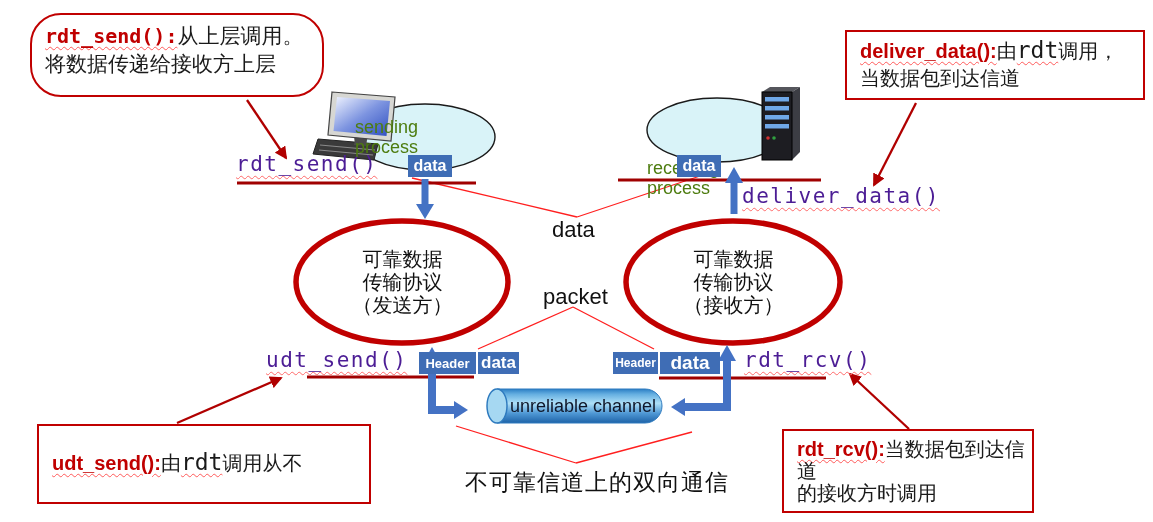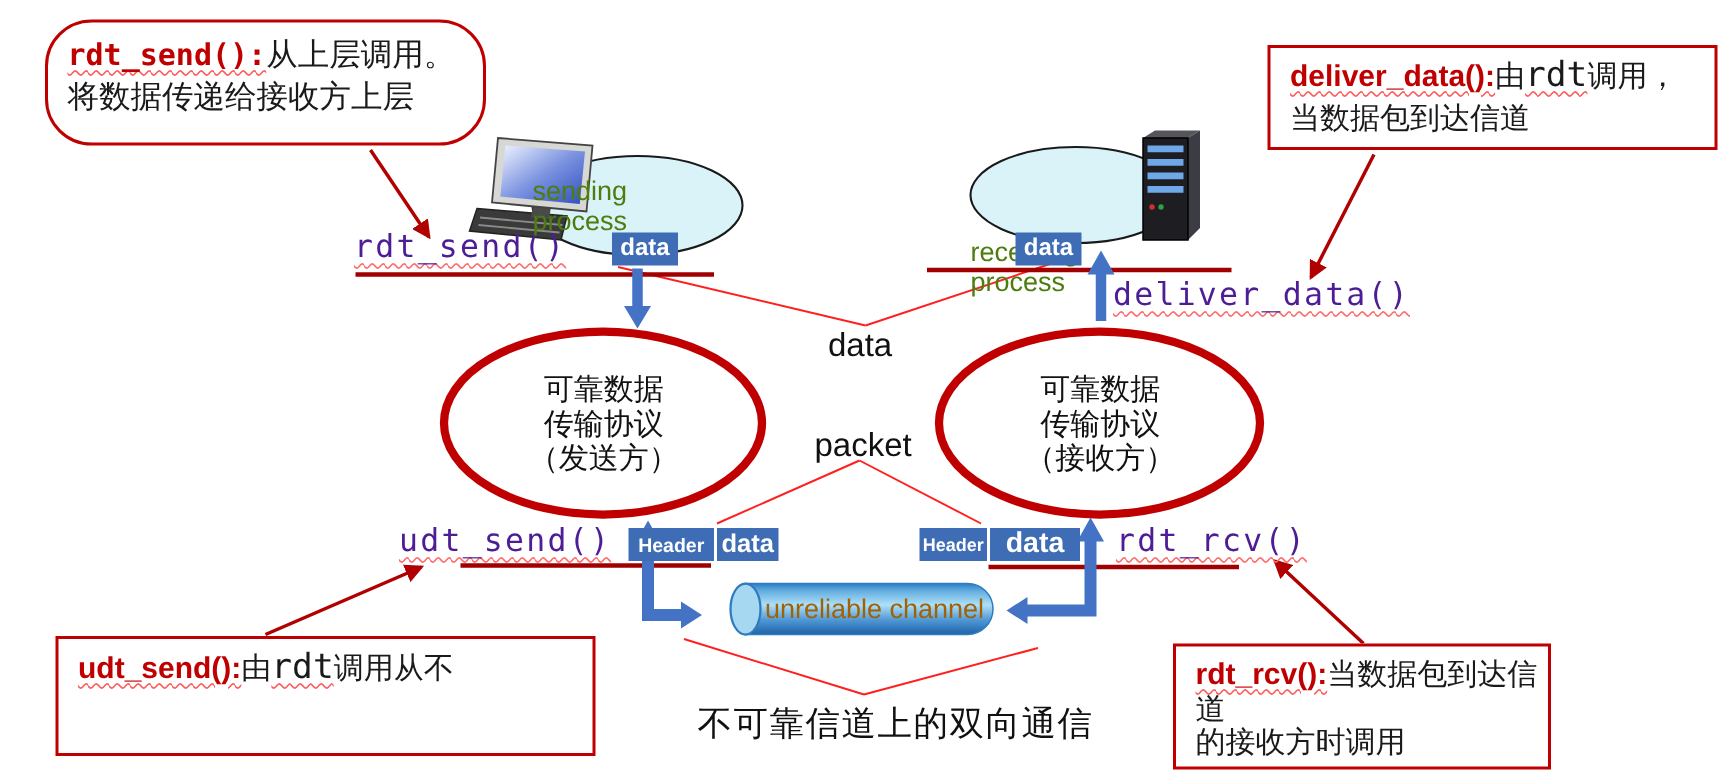--- a/index.html
+++ b/index.html
@@ -27,21 +27,21 @@
   
   .pktbox{position:absolute;background:#3F6DB5;color:#fff;display:flex;align-items:center;
           justify-content:center;font-weight:bold;box-sizing:border-box;}
 
   
   .flowlabel{position:absolute;color:#111;font-size:22px;}
 
   .proc-text{position:absolute;text-align:left;font-size:18px;line-height:20px;color:#4d7c0f;}
   .proto-text{position:absolute;text-align:center;font-size:20px;line-height:23px;color:#111;
               font-family:"DejaVu Serif","Liberation Serif",serif;}
-  .channel-text{position:absolute;color:#a16207;font-size:18px;text-align:center;}
+  .channel-text{position:absolute;color:#0f172a;font-size:18px;text-align:center;}
   .caption{position:absolute;color:#111;font-size:23px;letter-spacing:1px;}
 </style>
 </head>
 <body>
 
 <div class="canvas">
 
   <svg width="1153" height="522" viewBox="0 0 1153 522">
     <defs>
       <marker id="redhead" viewBox="0 0 10 10" refX="8.5" refY="5" markerWidth="5.5" markerHeight="5.5" orient="auto">
@@ -133,21 +133,21 @@
   <div class="callout" style="left:30px;top:13px;width:294px;height:84px;border-radius:31px;">
     <div><span class="code-red mono">rdt_send():</span><span>从上层调用。</span></div>
     <div>将数据传递给接收方上层</div>
   </div>
 
   <div class="callout" style="left:845px;top:30px;width:300px;height:70px;font-size:20px;line-height:27px;padding-top:5px;">
     <div><span class="code-red sans">deliver_data():</span><span>由</span><span class="inline-mono">rdt</span><span>调用，</span></div>
     <div>当数据包到达信道</div>
   </div>
 
-  <div class="callout" style="left:37px;top:424px;width:360px;height:80px;font-size:20px;line-height:28px;padding-top:5px;">
+  <div class="callout" style="left:37px;top:424px;width:334px;height:80px;font-size:20px;line-height:28px;padding-top:22px;">
     <div><span class="code-red sans">udt_send():</span><span>由</span><span class="inline-mono">rdt</span><span>调用从不</span></div>
   </div>
 
   <div class="callout" style="left:782px;top:429px;width:252px;height:84px;font-size:20px;line-height:22px;">
     <div><span class="code-red sans">rdt_rcv():</span><span>当数据包到达信道</span></div>
     <div>的接收方时调用</div>
   </div>
 
   <div class="fnlabel" style="left:236px;top:152px;">rdt_send()</div>
   <div class="fnlabel" style="left:742px;top:184px;">deliver_data()</div>

